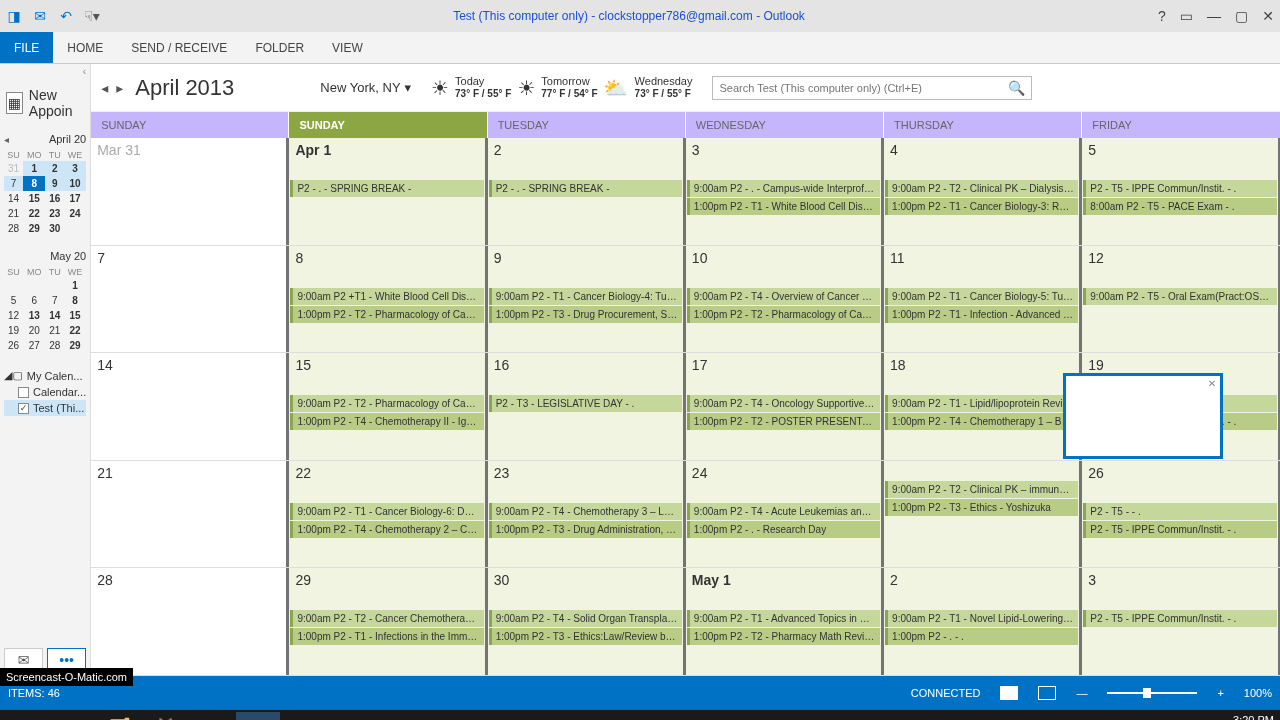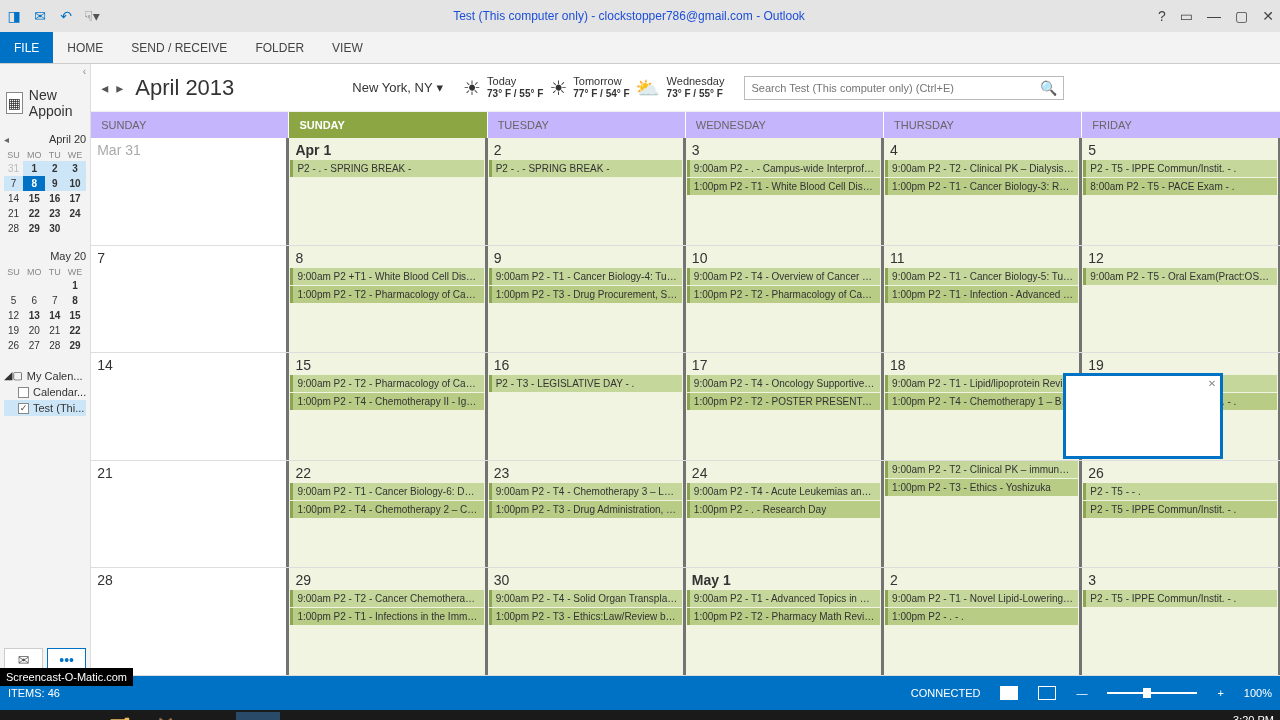--- a/index.html
+++ b/index.html
@@ -68,21 +68,21 @@
 .day-headers .dh.today-col { background:#8ba642; color:#fff; font-weight:bold; }
 
 
 .grid { flex:1; display:flex; flex-direction:column; position:relative; }
 .week { flex:1; display:flex; border-bottom:1px solid #ddd; }
 .daycell { flex:1; border-right:3px solid #737373; display:flex; flex-direction:column; overflow:hidden; background:#fff; position:relative; }
 .daycell.shaded { background:#f0f4e0; }
 .daycell.prev-month .daynum { color:#aaa; }
 .daynum { font-size:14px; color:#333; padding:4px 6px 2px 6px; }
 .daynum.bold { font-weight:bold; }
-.events { display:flex; flex-direction:column; gap:1px; padding:0 1px; }
+.events { display:flex; flex-direction:column; gap:1px; padding:0 1px;margin-top:20px; }
 .event { background:#c5d79a; border-left:3px solid #8da552; font-size:10px; padding:2px 4px; color:#333; white-space:nowrap; overflow:hidden; text-overflow:ellipsis; line-height:1.3; }
 .event.alt { background:#b8cc85; }
 
 
 .sel-appt { position:absolute; border:3px solid #0072c6; background:#fff; }
 .sel-appt .close-x { position:absolute; top:2px; right:4px; font-size:10px; color:#888; }
 
 
 .statusbar { height:34px; background:#0072c6; color:#fff; display:flex; align-items:center; padding:0 8px; font-size:11px; }
 .statusbar .status-right { margin-left:auto; display:flex; align-items:center; gap:20px; }
@@ -250,21 +250,21 @@
   </div>
 
   <div class="calarea">
 
     <div class="cal-header">
       <div class="nav-arrows">
         <span>◂</span>
         <span>▸</span>
       </div>
       <div class="month-title">April 2013</div>
-      <div class="weather-city" style="margin-left:118px">
+      <div class="weather-city" style="margin-left:86px">
         <span>New York, NY</span>
         <span>▾</span>
       </div>
       <div class="weather-block" id="weather-block">
           <div class="weather-item">
             <span class="weather-icon">☀</span>
             <div class="weather-text">
               <span class="weather-day">Today</span>
               <span class="weather-temp">73° F / 55° F</span>
             </div>

